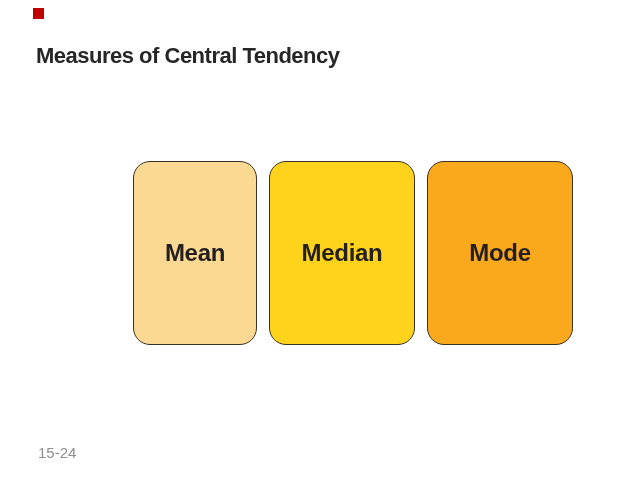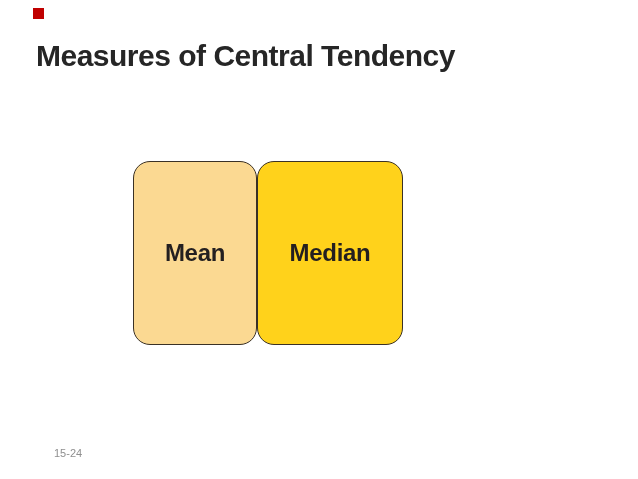--- a/index.html
+++ b/index.html
@@ -20,53 +20,54 @@
     left: 33px;
     top: 8px;
     width: 11px;
     height: 11px;
   }
   .slide-title {
     position: absolute;
     left: 36px;
     top: 38px;
     margin: 0;
-    font-size: 30px;
+    font-size: 22px;
     line-height: 36px;
     font-weight: 600;
     letter-spacing: -0.5px;
     white-space: nowrap;
   }
   .boxes-row {
     position: absolute;
     left: 133px;
     top: 161px;
     display: flex;
+    gap: 12px;
   }
   .ct-box {
     width: 146px;
     height: 184px;
     border: 1px solid #3a3126;
     border-radius: 17px;
     box-sizing: border-box;
     display: flex;
     align-items: center;
     justify-content: center;
   }
   .ct-box:first-child { width: 124px; }
   .box-label {
     font-size: 24px;
     font-weight: 600;
     letter-spacing: -0.3px;
   }
   .slide-number {
     position: absolute;
-    left: 54px;
+    left: 38px;
     top: 446px;
-    font-size: 11px;
+    font-size: 15px;
     line-height: 14px;
   }
 </style>
 </head>
 <body>
 
 <div class="slide">
 
   <div class="accent-square" style="background: rgb(192, 0, 0);"></div>
 
@@ -75,18 +76,21 @@
   <div class="boxes-row">
 
     <div class="ct-box" style="background: rgb(251, 217, 146);">
       <span class="box-label" style="color: rgb(35, 31, 32);">Mean</span>
     </div>
 
     <div class="ct-box" style="background: rgb(255, 210, 27);">
       <span class="box-label" style="color: rgb(35, 31, 32);">Median</span>
     </div>
 
+    <div class="ct-box" style="background: rgb(250, 168, 28);">
+      <span class="box-label" style="color: rgb(35, 31, 32);">Mode</span>
+    </div>
 
   </div>
 
   <div class="slide-number" style="color: rgb(143, 143, 143);">15-24</div>
 
 </div>
 
 </body></html>

